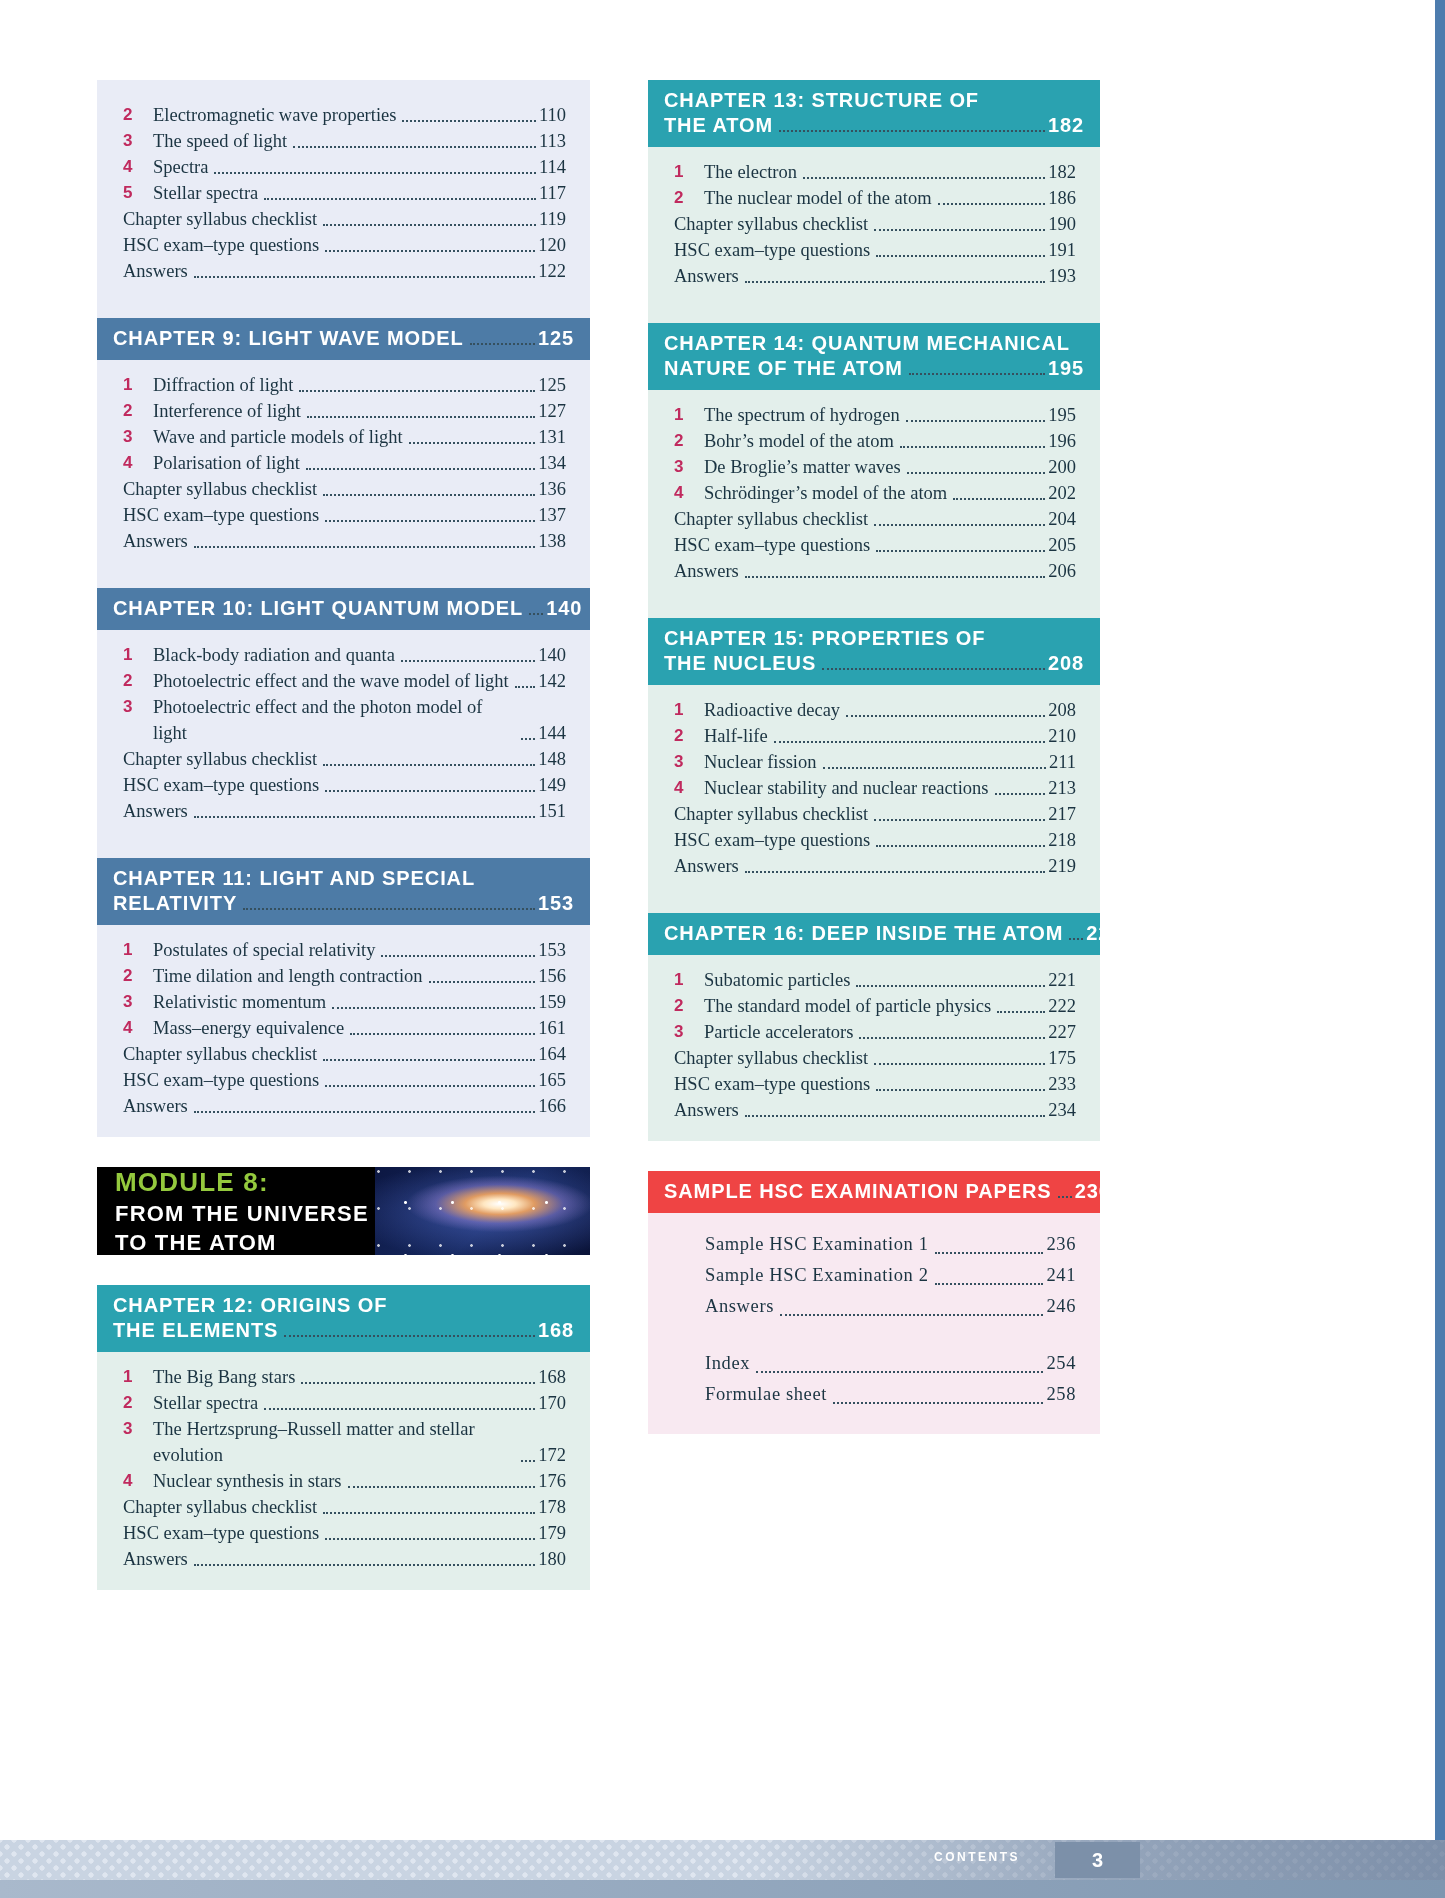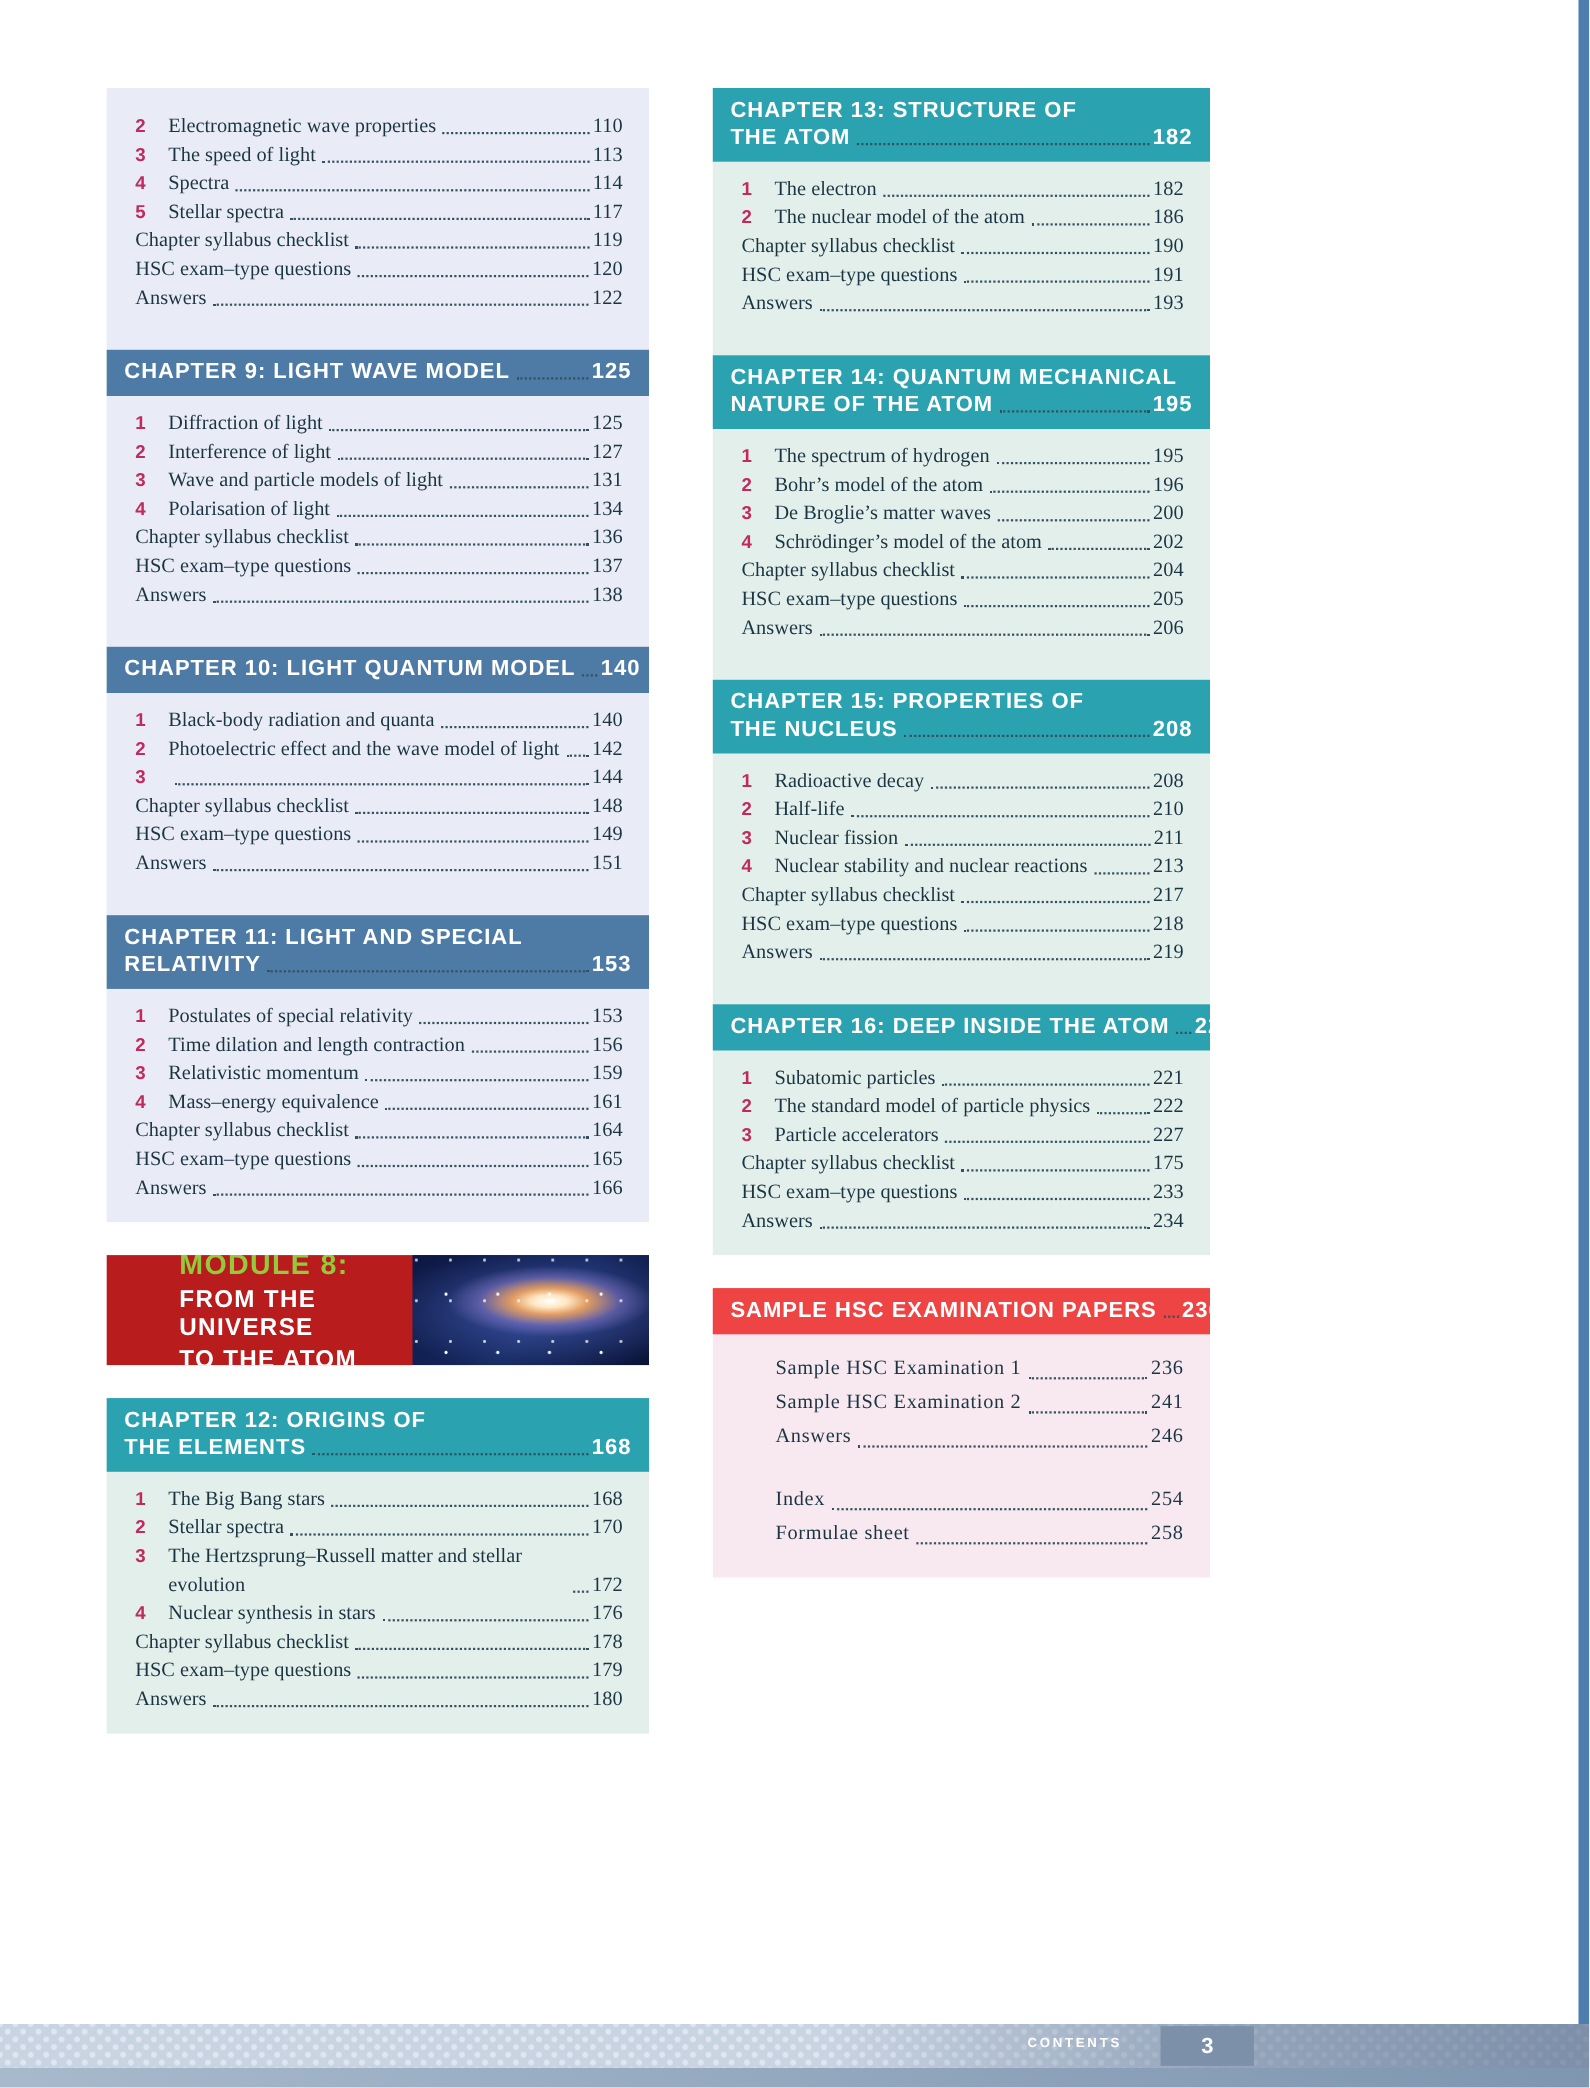--- a/index.html
+++ b/index.html
@@ -40,21 +40,21 @@
     font-size:17px;line-height:26px;
   }
   .entry-label{flex:0 1 auto;}
   .leader{flex:1 1 14px;min-width:14px;border-bottom:2.6px dotted #35505f;margin:0 3px 6px 6px;}
   .entry-page{font-size:18.5px;white-space:nowrap;}
   .entry-spacer{height:26px;}
   .theme-pink .entry{letter-spacing:.6px;line-height:31px;}
   .theme-pink .entry-list{padding:16px 24px 24px 26px;margin-left:31px;}
 
   
-  .module-banner{display:flex;height:100px;background:#b91c1c;overflow:hidden;padding-left:48px;}
+  .module-banner{display:flex;height:88px;background:#000000;overflow:hidden;}
   .banner-text{
     flex:1;padding:12px 0 12px 18px;display:flex;flex-direction:column;justify-content:center;gap:3px;
     font-family:"Liberation Sans", sans-serif;font-weight:700;
   }
   .banner-kicker{color:#94c93d;font-size:26px;letter-spacing:1.2px;}
   .banner-line{color:#ffffff;font-size:22px;letter-spacing:1.2px;}
   .banner-art{
     position:relative;width:215px;flex:0 0 215px;
     background:
       radial-gradient(ellipse 62% 46% at 58% 42%, #ffffff 0%, #ffe7c2 12%, rgba(255,170,90,.85) 26%, rgba(150,130,210,.45) 48%, rgba(40,60,140,0) 70%),
@@ -214,20 +214,21 @@
               <span class="entry-page">140</span>
             </div>
             <div class="entry">
               <span class="entry-num">2</span>
               <span class="entry-label">Photoelectric effect and the wave model of light</span>
               <span class="leader"></span>
               <span class="entry-page">142</span>
             </div>
             <div class="entry">
               <span class="entry-num">3</span>
+              <span class="entry-label">Photoelectric effect and the photon model of light</span>
               <span class="leader"></span>
               <span class="entry-page">144</span>
             </div>
             <div class="entry">
               <span class="entry-label entry-label-flush">Chapter syllabus checklist</span>
               <span class="leader"></span>
               <span class="entry-page">148</span>
             </div>
             <div class="entry">
               <span class="entry-label entry-label-flush">HSC exam–type questions</span>

